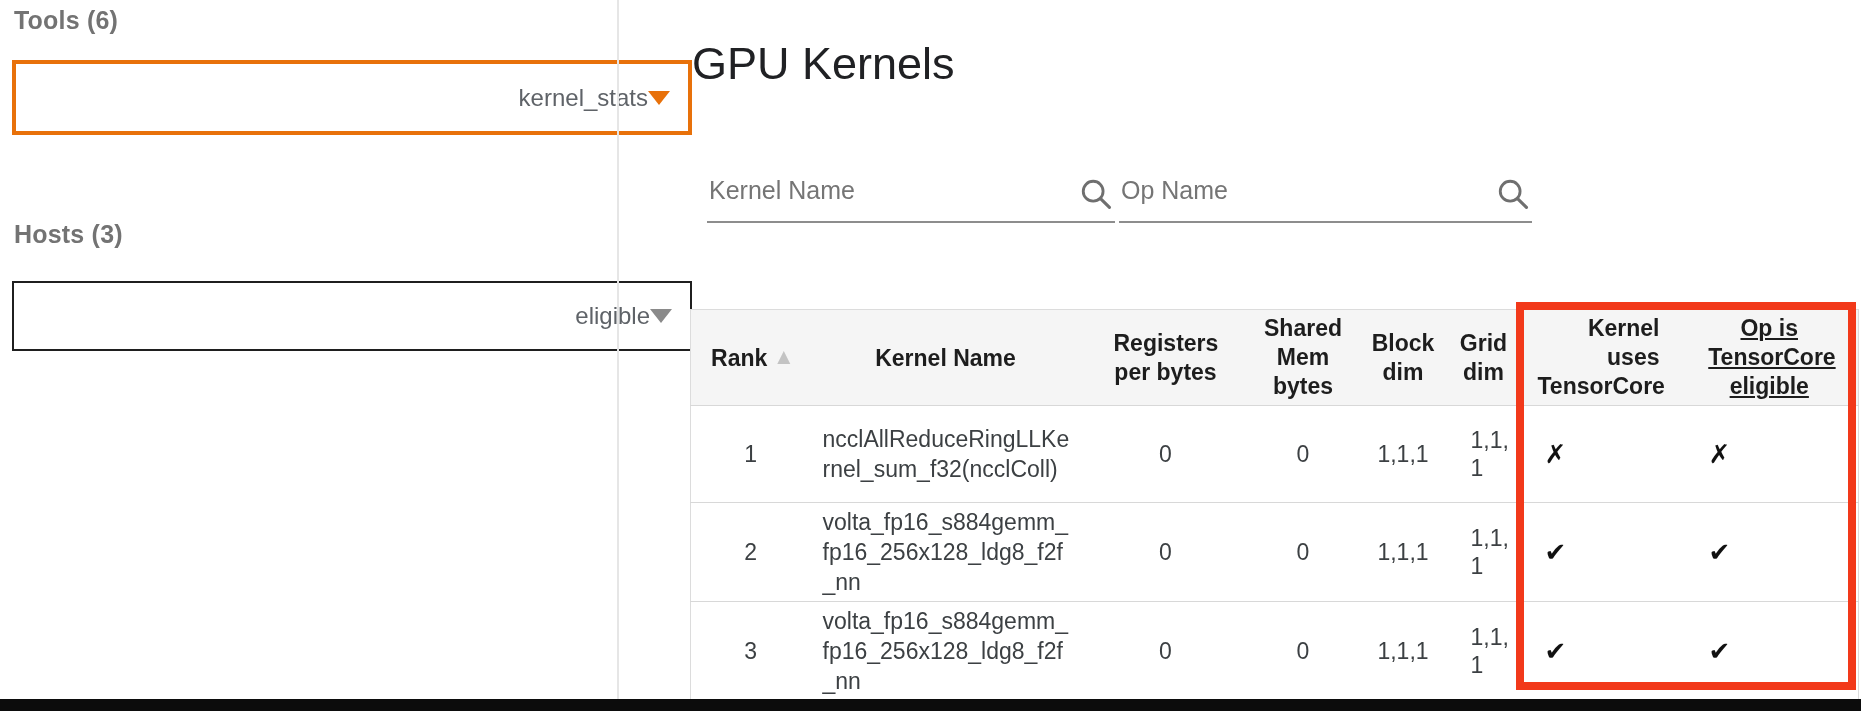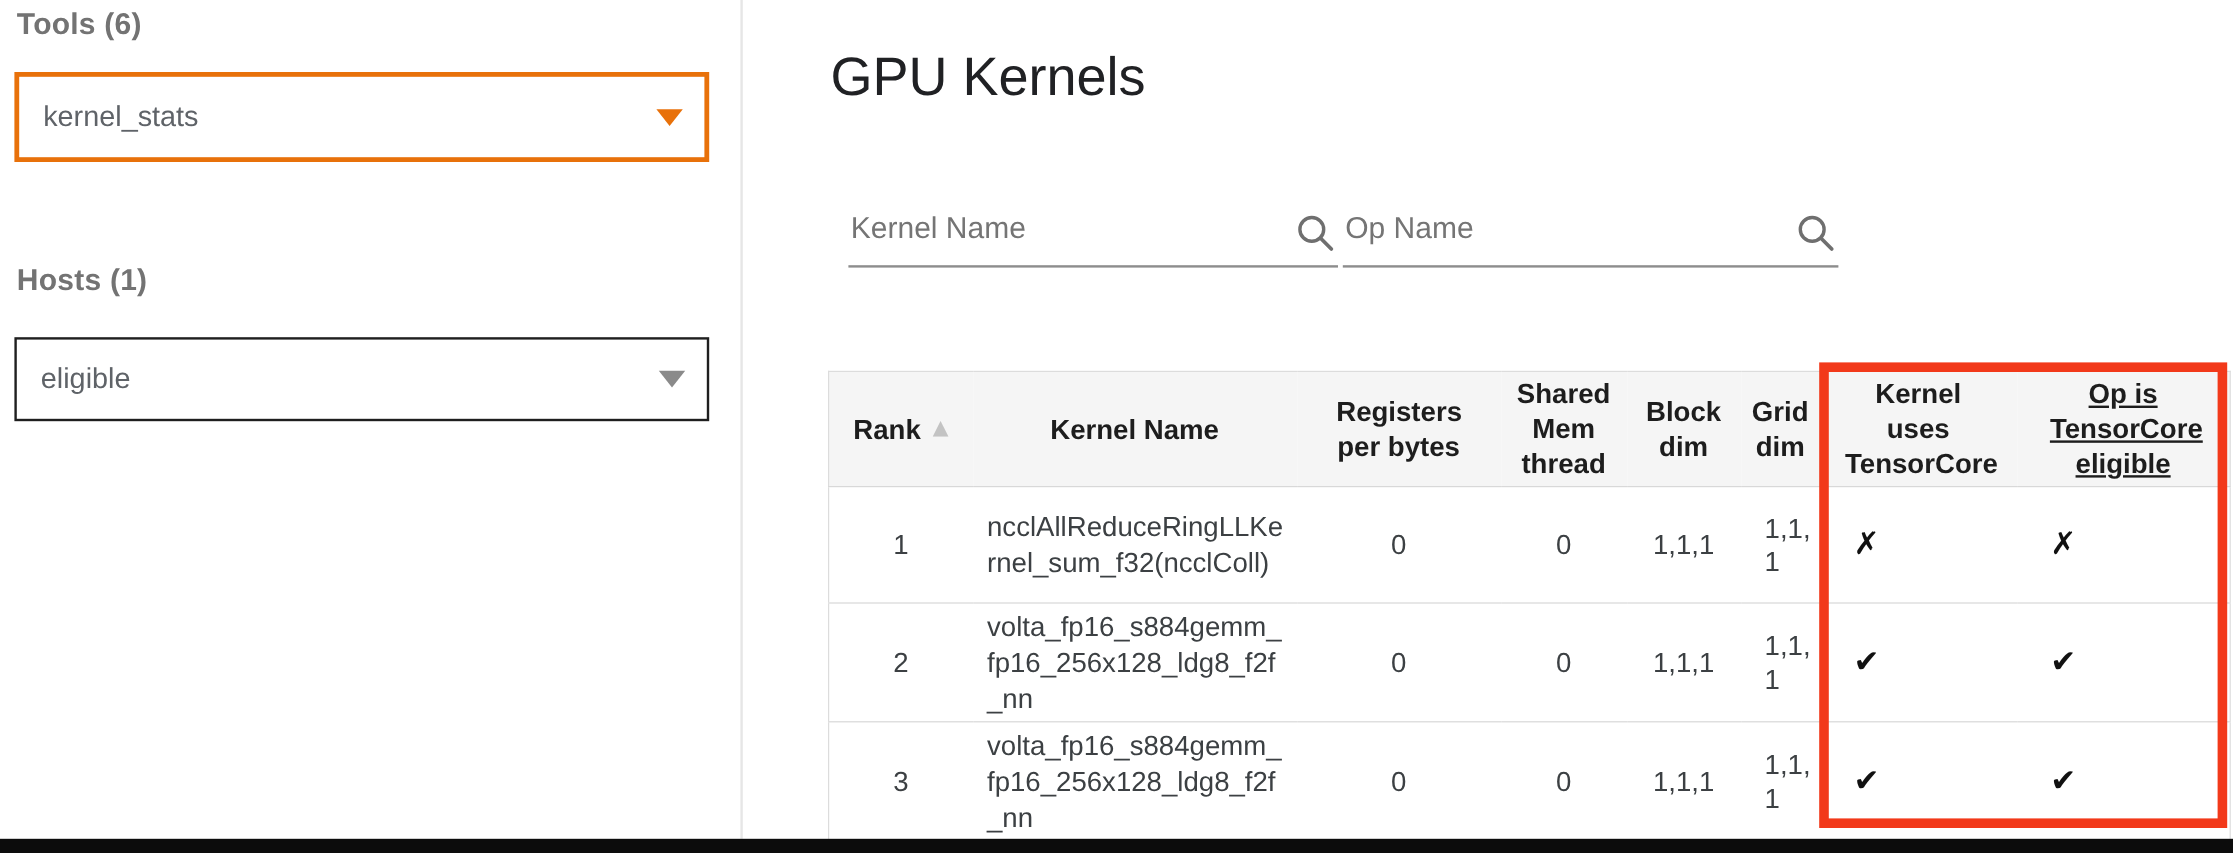--- a/index.html
+++ b/index.html
@@ -10,22 +10,22 @@
     color:#212121;
   }
   
   .side-label{
     position:absolute;left:14px;
     font-size:25px;font-weight:bold;color:#737373;letter-spacing:.2px;
   }
   .side-label.tools{top:6px;}
   .side-label.hosts{top:220px;}
   .select-box{
-    position:absolute;left:12px;width:579px;box-sizing:border-box;
-    display:flex;align-items:center;justify-content:space-between;
+    position:absolute;left:12px;width:680px;box-sizing:border-box;
+    display:flex;align-items:center;justify-content:flex-end;
     padding:0 18px 0 20px;background:#fff;cursor:pointer;
   }
   .select-active{top:60px;height:75px;border:4px solid #e8710a;}
   .select-plain{top:281px;height:70px;border:2px solid #1f1f1f;}
   .select-value{font-size:24px;color:#5f6368;}
   .caret{width:0;height:0;border-left:11px solid transparent;border-right:11px solid transparent;}
   .caret-orange{border-top:14px solid #e8710a;}
   .caret-gray{border-top:14px solid #8a8a8a;}
   .divider{position:absolute;left:617px;top:0;width:2px;height:699px;background:#e6e6e6;}
   
@@ -57,21 +57,21 @@
   tr.r1{height:97px;} tr.r2{height:91px;} tr.r3{height:97px;}
   th{
     font-size:23px;font-weight:bold;color:#1d1d1d;
     text-align:center;vertical-align:middle;line-height:29px;padding:0;cursor:pointer;
   }
   th .hwrap{display:inline-block;vertical-align:middle;}
   th.c-registers .hwrap{max-width:104px;}
   th.c-shared .hwrap{max-width:84px;}
   th.c-block .hwrap{max-width:72px;}
   th.c-grid .hwrap{max-width:52px;}
-  th.c-ktc .hwrap{max-width:122px;}
+  th.c-ktc .hwrap{max-width:122px;text-align:right;}
   th.c-otc .hwrap{max-width:122px;text-decoration:underline;}
   .sort-ind{color:#c3c3c3;font-size:17px;margin-left:10px;font-family:"DejaVu Sans",sans-serif;vertical-align:2px;}
   td{
     font-size:23px;color:#3c4043;vertical-align:middle;padding:0;
     text-align:center;
   }
   td.kname{
     text-align:left;word-break:break-all;line-height:30px;
     padding:4px 10px 4px 12px;
   }
@@ -92,21 +92,21 @@
 </head>
 <body>
 
 <div class="side-label tools">Tools (6)</div>
 
 <div class="select-box select-active">
   <span class="select-value">kernel_stats</span>
   <span class="caret caret-orange"></span>
 </div>
 
-<div class="side-label hosts">Hosts (1)</div>
+<div class="side-label hosts">Hosts (3)</div>
 
 <div class="select-box select-plain">
   <span class="select-value">eligible</span>
   <span class="caret caret-gray"></span>
 </div>
 
 <div class="divider"></div>
 
 <h1 class="page-title">GPU Kernels</h1>
 
@@ -142,21 +142,21 @@
       <th class="c-rank">
         <span class="hwrap">Rank</span><span class="sort-ind">▲</span>
       </th>
       <th class="c-kname">
         <span class="hwrap">Kernel Name</span>
       </th>
       <th class="c-registers">
         <span class="hwrap">Registers per bytes</span>
       </th>
       <th class="c-shared">
-        <span class="hwrap">Shared Mem thread</span>
+        <span class="hwrap">Shared Mem bytes</span>
       </th>
       <th class="c-block">
         <span class="hwrap">Block dim</span>
       </th>
       <th class="c-grid">
         <span class="hwrap">Grid dim</span>
       </th>
       <th class="c-ktc">
         <span class="hwrap">Kernel uses TensorCore</span>
       </th>

